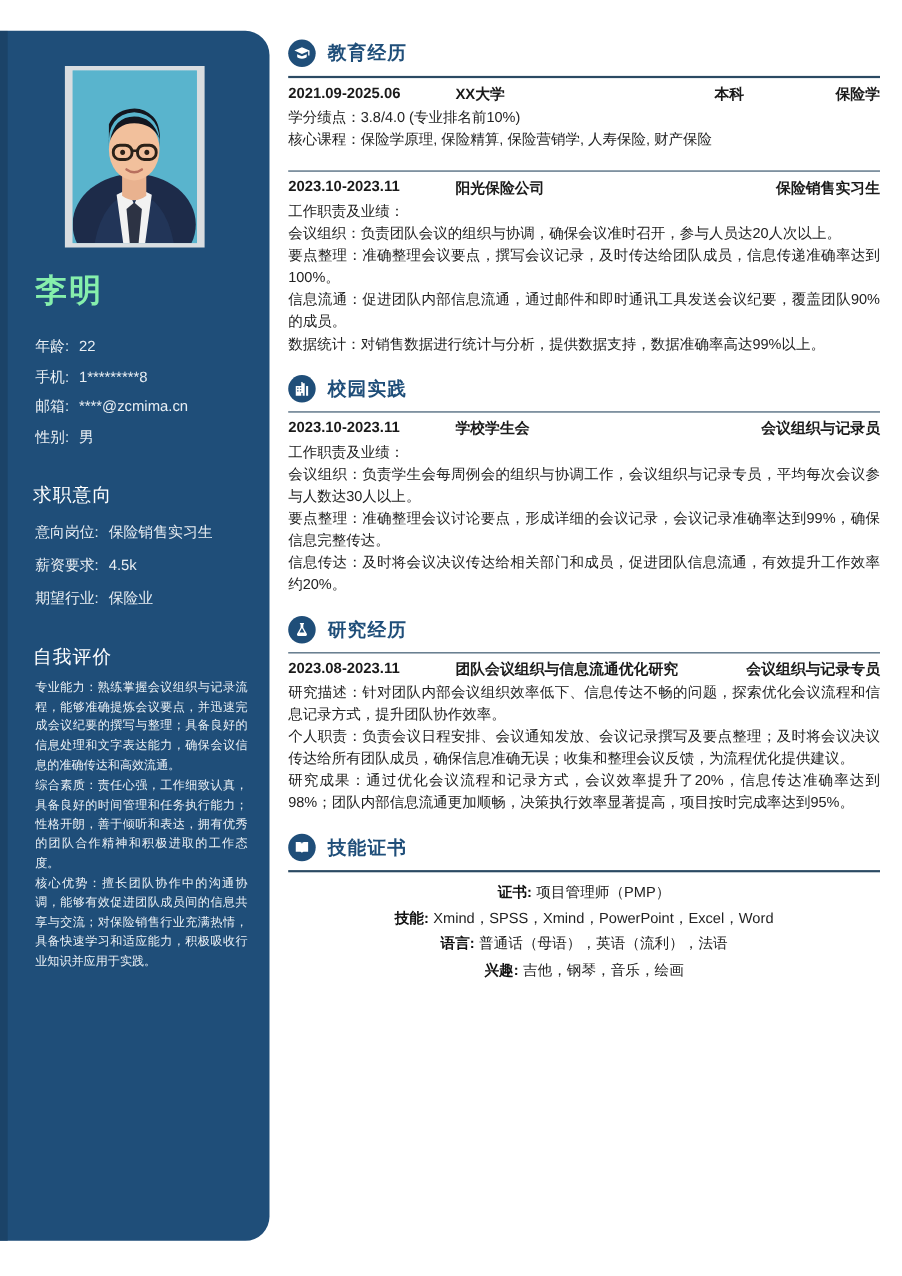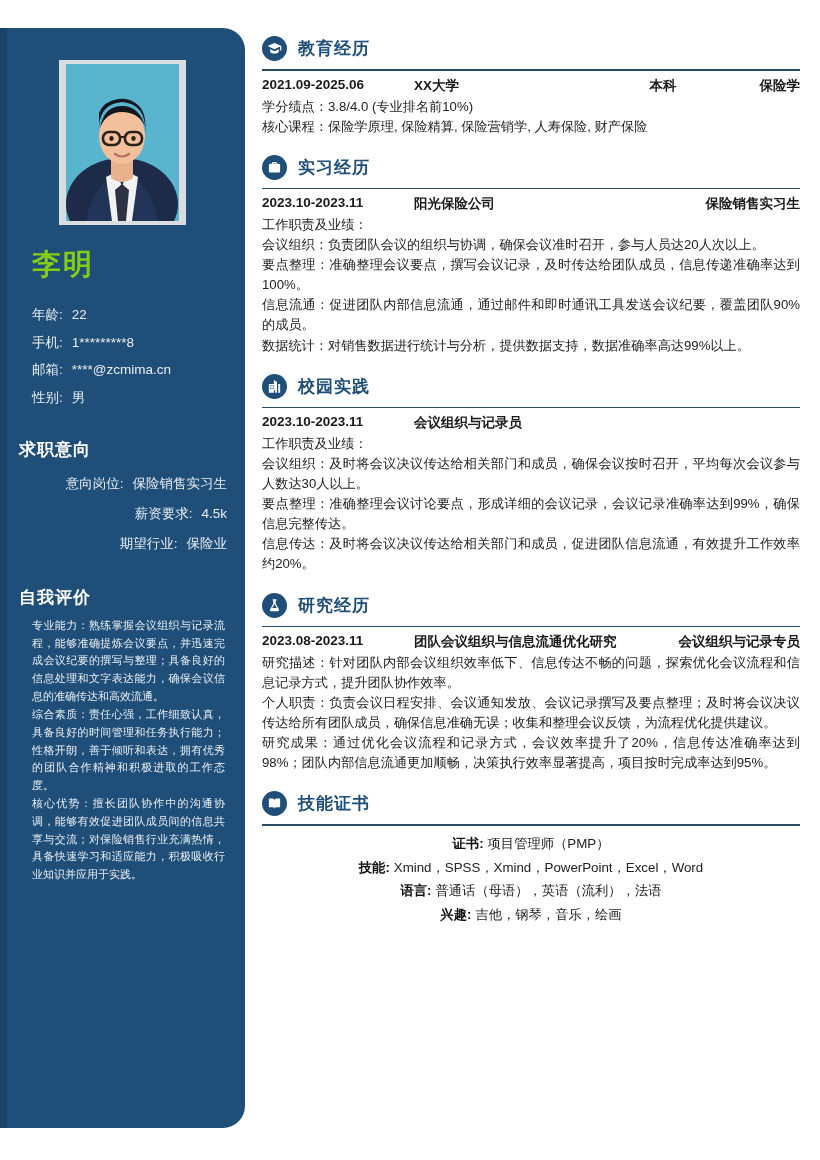--- a/index.html
+++ b/index.html
@@ -51,41 +51,41 @@
     overflow: hidden;
     background: linear-gradient(#5fb8cf, #49a8c4);
   }
   .photo svg { display: block; width: 100%; height: 100%; }
 
   .name {
     margin: 20px 0 0 14px;
     font-size: 29px;
     font-weight: bold;
     letter-spacing: 2px;
-    color: #84cc16;
+    color: #86efac;
   }
 
   .info-list { margin: 16px 0 0 14px; }
   .info-row {
     font-size: 13.5px;
     line-height: 2.05;
     color: #e8eef3;
     white-space: nowrap;
   }
   .info-row .lbl { color: #e8eef3; }
   .info-row .val { margin-left: 9px; }
 
   .side-head {
-    margin: 26px 0 2px 1px;
+    margin: 26px 0 2px 12px;
     font-size: 17px;
-    font-weight: bold;
+    font-weight: normal;
     color: #ffffff;
     letter-spacing: 1px;
   }
-  .side-block { margin: 8px 0 0 14px; text-align: right; }
+  .side-block { margin: 8px 0 0 14px; }
   .side-block .info-row { line-height: 2.25; }
 
   .eval-text {
     margin: 8px 2px 0 14px;
     font-size: 11px;
     line-height: 1.62;
     color: #eaf0f5;
     text-align: justify;
   }
   .eval-text p { margin-bottom: 0px; }
@@ -241,28 +241,20 @@
           <span class="eh-org">XX大学</span>
           <span class="eh-lv">本科</span>
           <span class="eh-role">保险学</span>
         </div>
         <div class="body-line">学分绩点：3.8/4.0 (专业排名前10%)</div>
         <div class="body-line">核心课程：保险学原理, 保险精算, 保险营销学, 人寿保险, 财产保险</div>
       </div>
     </section>
 
     <section class="section">
-      <div class="sec-head">
-        <span class="sec-icon">
-          <svg viewBox="0 0 24 24">
-              <path d="M10 3h4a2 2 0 0 1 2 2v1h3a2 2 0 0 1 2 2v10a2 2 0 0 1-2 2H5a2 2 0 0 1-2-2V8a2 2 0 0 1 2-2h3V5a2 2 0 0 1 2-2zm0 3h4V5h-4v1z"></path>
-            </svg>
-        </span>
-        <span class="sec-title">实习经历</span>
-      </div>
       <div class="rule"></div>
       <div class="section-body">
         <div class="entry-head">
           <span class="eh-date">2023.10-2023.11</span>
           <span class="eh-org">阳光保险公司</span>
           <span class="eh-role">保险销售实习生</span>
         </div>
         <div class="body-line">工作职责及业绩：</div>
         <div class="body-line">会议组织：负责团队会议的组织与协调，确保会议准时召开，参与人员达20人次以上。</div>
         <div class="body-line">要点整理：准确整理会议要点，撰写会议记录，及时传达给团队成员，信息传递准确率达到100%。</div>
@@ -277,24 +269,25 @@
           <svg viewBox="0 0 24 24">
               <path d="M11 2h2v2h3v18h-3v-4h-2v4H3V8h8V2zm-6 8v2h2v-2H5zm0 4v2h2v-2H5zm4-4v2h2v-2H9zm0 4v2h2v-2H9zm9-6h3v14h-3V8z"></path>
             </svg>
         </span>
         <span class="sec-title">校园实践</span>
       </div>
       <div class="rule"></div>
       <div class="section-body">
         <div class="entry-head">
           <span class="eh-date">2023.10-2023.11</span>
+          <span class="eh-org">学校学生会</span>
           <span class="eh-role">会议组织与记录员</span>
         </div>
         <div class="body-line">工作职责及业绩：</div>
-        <div class="body-line">会议组织：及时将会议决议传达给相关部门和成员，确保会议按时召开，平均每次会议参与人数达30人以上。</div>
+        <div class="body-line">会议组织：负责学生会每周例会的组织与协调工作，会议组织与记录专员，平均每次会议参与人数达30人以上。</div>
         <div class="body-line">要点整理：准确整理会议讨论要点，形成详细的会议记录，会议记录准确率达到99%，确保信息完整传达。</div>
         <div class="body-line">信息传达：及时将会议决议传达给相关部门和成员，促进团队信息流通，有效提升工作效率约20%。</div>
       </div>
     </section>
 
     <section class="section">
       <div class="sec-head">
         <span class="sec-icon">
           <svg viewBox="0 0 24 24">
               <path d="M9 2h6v2h-1v5.2l5.2 9.1A2 2 0 0 1 17.5 21h-11a2 2 0 0 1-1.7-2.7L10 9.2V4H9V2zm3 3.5V9.6L8.3 16h7.4L12 9.6V5.5z"></path>

